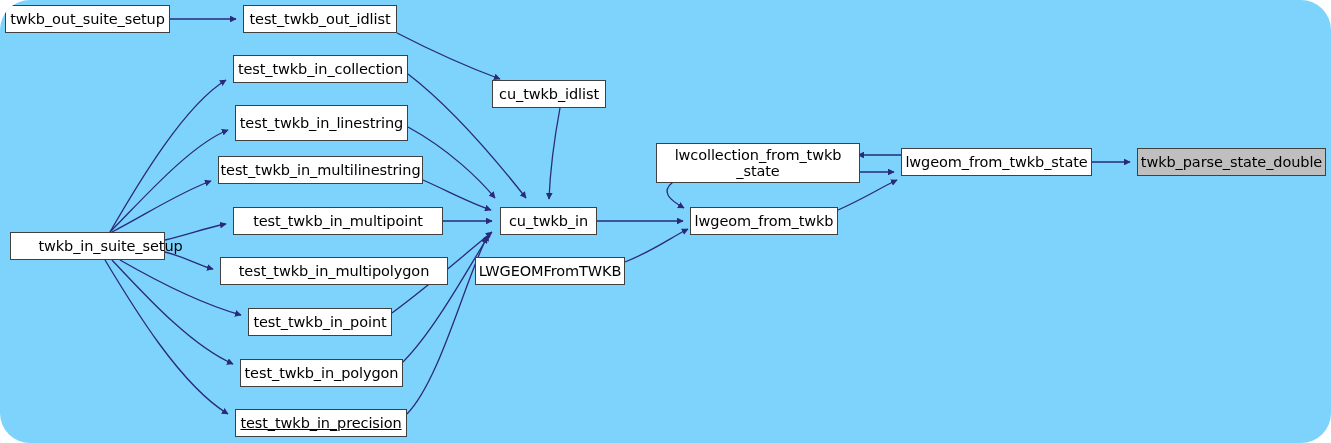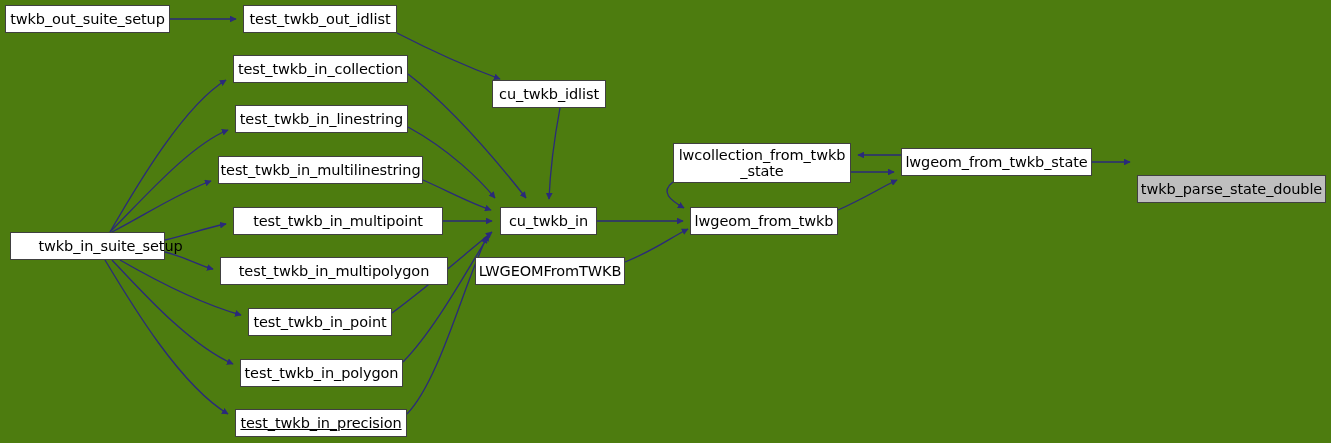--- a/index.html
+++ b/index.html
@@ -4,23 +4,24 @@
 <style>
   html, body {
     margin: 0;
     padding: 0;
     background: #ffffff;
   }
   #canvas {
     position: relative;
     width: 1331px;
     height: 443px;
-    background: #4d7c0f;
+    background: #7dd3fc;
     font-family: "DejaVu Sans", "Liberation Sans", sans-serif;
     overflow: hidden;
+    border-radius: 30px;
   }
   #edge-layer {
     position: absolute;
     left: 0;
     top: 0;
     width: 1331px;
     height: 443px;
     pointer-events: none;
   }
   .node {
@@ -78,25 +79,25 @@
         <path d="M120,260 C160,283 205,305 241,315" fill="none" stroke="#2a2a7a" stroke-width="1.3" marker-end="url(#arrow)"></path>
         <path d="M112,260 C145,295 190,345 233,364" fill="none" stroke="#2a2a7a" stroke-width="1.3" marker-end="url(#arrow)"></path>
         <path d="M105,260 C132,305 180,385 228,414" fill="none" stroke="#2a2a7a" stroke-width="1.3" marker-end="url(#arrow)"></path>
       </g>
   </svg>
   <div id="nodes-group">
       <div class="node" style="left: 5px; top: 5px; width: 165px; height: 28px;">twkb_out_suite_setup</div>
       <div class="node" style="left: 243px; top: 5px; width: 154px; height: 28px;">test_twkb_out_idlist</div>
       <div class="node" style="left: 233px; top: 55px; width: 175px; height: 28px;">test_twkb_in_collection</div>
       <div class="node" style="left: 492px; top: 80px; width: 114px; height: 28px;">cu_twkb_idlist</div>
-      <div class="node" style="left: 235px; top: 105px; width: 173px; height: 28px;">test_twkb_in_linestring</div>
-      <div class="node" style="left: 673px; top: 143px; width: 178px; height: 40px;">lwcollection_from_twkb
+      <div class="node" style="left: 235px; top: 105px; width: 173px; height: 36px;">test_twkb_in_linestring</div>
+      <div class="node" style="left: 656px; top: 143px; width: 204px; height: 40px;">lwcollection_from_twkb
 _state</div>
       <div class="node" style="left: 901px; top: 148px; width: 191px; height: 28px;">lwgeom_from_twkb_state</div>
-      <div class="node highlight" style="left: 1137px; top: 148px; width: 189px; height: 28px; margin-top: 27px;">twkb_parse_state_double</div>
+      <div class="node highlight" style="left: 1137px; top: 148px; width: 189px; height: 28px;">twkb_parse_state_double</div>
       <div class="node" style="left: 218px; top: 156px; width: 205px; height: 28px;">test_twkb_in_multilinestring</div>
       <div class="node" style="left: 233px; top: 207px; width: 210px; height: 28px;">test_twkb_in_multipoint</div>
       <div class="node" style="left: 500px; top: 207px; width: 97px; height: 28px;">cu_twkb_in</div>
       <div class="node" style="left: 690px; top: 207px; width: 148px; height: 28px;">lwgeom_from_twkb</div>
       <div class="node" style="left: 10px; top: 232px; width: 155px; height: 28px; padding-left: 46px;">twkb_in_suite_setup</div>
       <div class="node" style="left: 220px; top: 257px; width: 228px; height: 28px;">test_twkb_in_multipolygon</div>
       <div class="node" style="left: 475px; top: 257px; width: 150px; height: 28px;">LWGEOMFromTWKB</div>
       <div class="node" style="left: 248px; top: 308px; width: 144px; height: 28px;">test_twkb_in_point</div>
       <div class="node" style="left: 240px; top: 359px; width: 163px; height: 28px;">test_twkb_in_polygon</div>
       <div class="node" style="left: 235px; top: 409px; width: 172px; height: 28px; text-decoration: underline;">test_twkb_in_precision</div>

